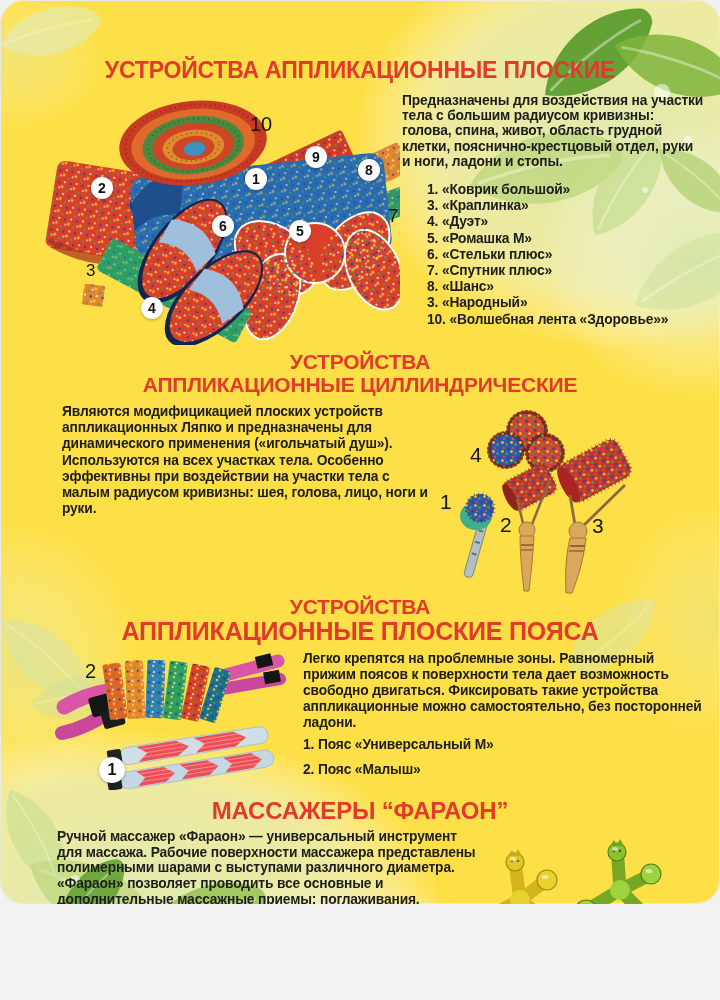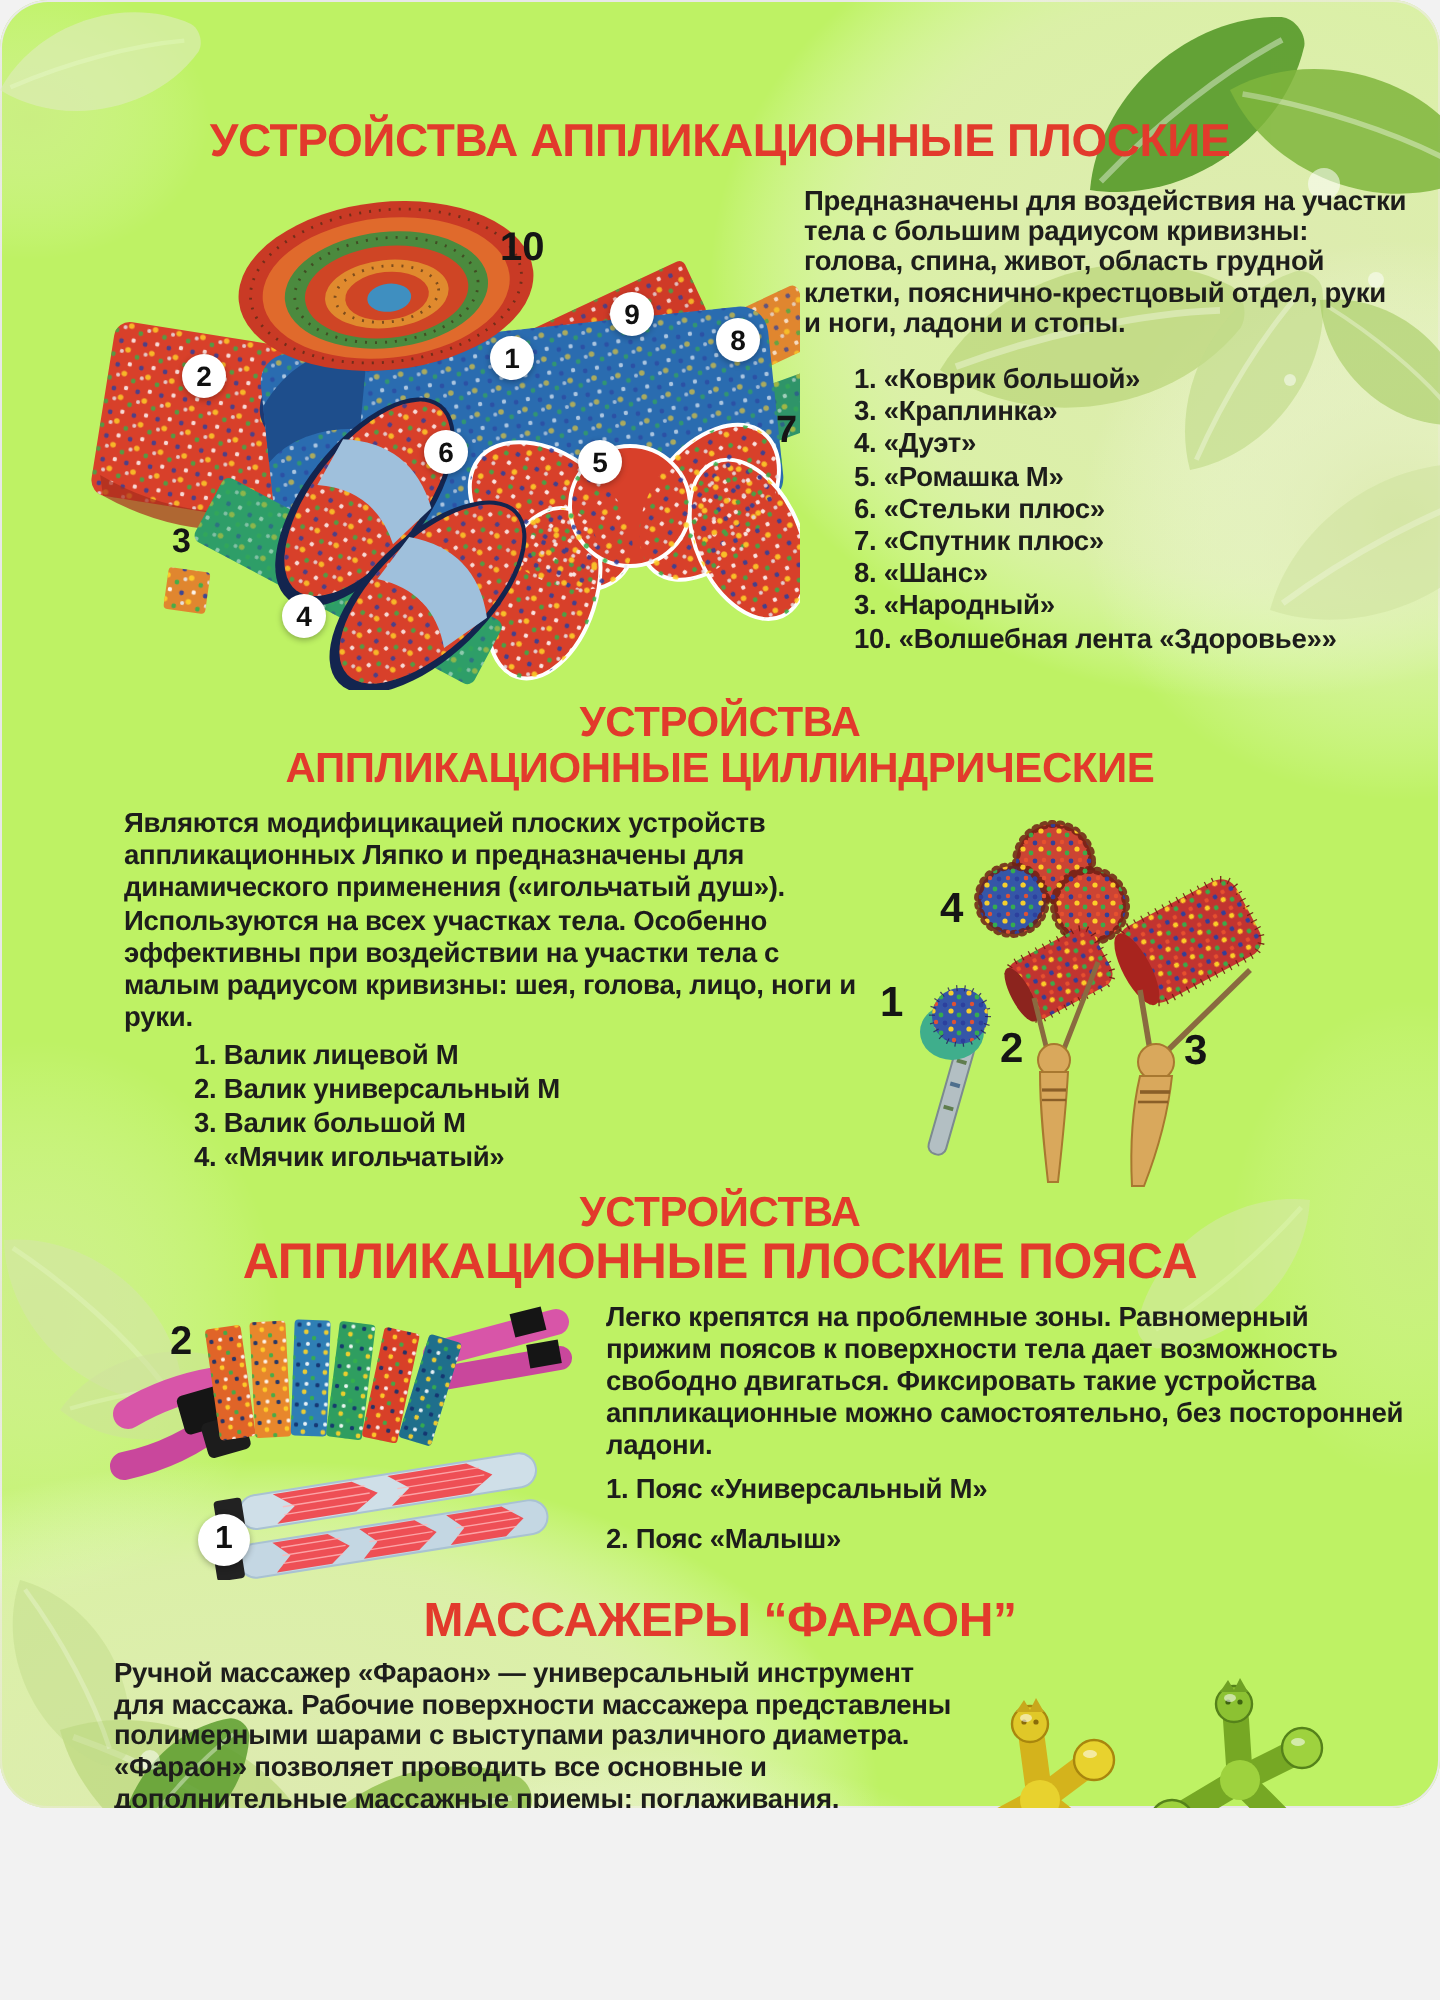--- a/index.html
+++ b/index.html
@@ -1,18 +1,18 @@
 <!DOCTYPE html>
 <html lang="ru"><head>
 <meta charset="utf-8">
 <style>
   html,body{margin:0;padding:0;background:#f2f2f2;}
   .page{
     position:relative;width:720px;height:904px;margin:0 auto;
-    background:#bef264;overflow:hidden;
+    background:#fde047;overflow:hidden;
     font-family:"Liberation Sans",sans-serif;
     box-shadow:inset 0 0 0 1px #e8e8e8;
     border-radius:24px;
   }
   .bg{position:absolute;left:0;top:0;width:720px;height:1000px;z-index:0;}
   .layer{position:absolute;z-index:2;}
   .sec-title{
     position:absolute;left:0;width:720px;text-align:center;z-index:2;
     color:#e23a2c;font-weight:bold;letter-spacing:-0.2px;white-space:nowrap;
   }
@@ -31,21 +31,21 @@
     font-size:13.8px;letter-spacing:-0.15px;}
   .list .li{line-height:16.2px;}
   .list-wide .li{line-height:16px;margin-bottom:9px;}
   .badge{
     position:absolute;z-index:3;width:22px;height:22px;border-radius:50%;
     background:#fff;color:#101010;font-weight:bold;font-size:14px;line-height:22px;
     text-align:center;box-shadow:0 1px 3px rgba(0,0,0,.3);
   }
   .badge.big{width:26px;height:26px;line-height:26px;font-size:16px;}
   .fig-num{
-    position:absolute;z-index:3;color:#151515;font-weight:bold;font-size:19px;
+    position:absolute;z-index:3;color:#151515;font-weight:normal;font-size:19px;
   }
   svg{display:block;}
 </style>
 </head>
 <body>
 
 <div class="page">
 
   <svg class="bg" viewBox="0 0 720 1000" xmlns="http://www.w3.org/2000/svg">
     <defs>
@@ -216,26 +216,20 @@
     <div class="li">8. «Шанс»</div>
     <div class="li">3. «Народный»</div>
     <div class="li">10. «Волшебная лента «Здоровье»»</div>
   </div>
 
   <div class="sec-title t2a">УСТРОЙСТВА</div>
   <div class="sec-title t2b">АППЛИКАЦИОННЫЕ ЦИЛЛИНДРИЧЕСКИЕ</div>
 
   <div class="body-text lh16" style="left:62px;top:404px;width:368px;">Являются модифицикацией плоских устройств аппликационных Ляпко и предназначены для динамического применения («игольчатый душ»). Используются на всех участках тела. Особенно эффективны при воздействии на участки тела с малым радиусом кривизны: шея, голова, лицо, ноги и руки.</div>
 
-  <div class="list" style="left:97px;top:519px;width:260px;">
-    <div class="li" style="line-height:17px;">1. Валик лицевой М</div>
-    <div class="li" style="line-height:17px;">2. Валик универсальный М</div>
-    <div class="li" style="line-height:17px;">3. Валик большой М</div>
-    <div class="li" style="line-height:17px;">4. «Мячик игольчатый»</div>
-  </div>
 
   <svg class="layer" style="left:420px;top:405px;" width="280" height="190" viewBox="0 0 280 190" xmlns="http://www.w3.org/2000/svg">
     <defs>
       <pattern id="spk2" width="9" height="9" patternUnits="userSpaceOnUse">
         <circle cx="1.5" cy="1.5" r="1.3" fill="#ffd428"></circle>
         <circle cx="5.5" cy="3.5" r="1.2" fill="#35b04a"></circle>
         <circle cx="7.5" cy="7.5" r="1.2" fill="#2b3f9e"></circle>
         <circle cx="3" cy="7" r="1.1" fill="#e8512e"></circle>
       </pattern>
     </defs>

